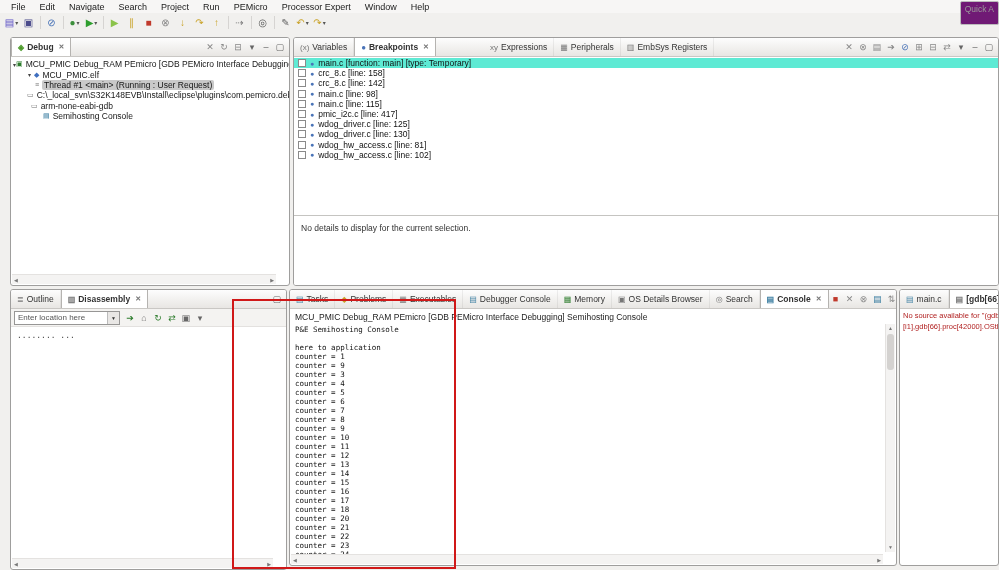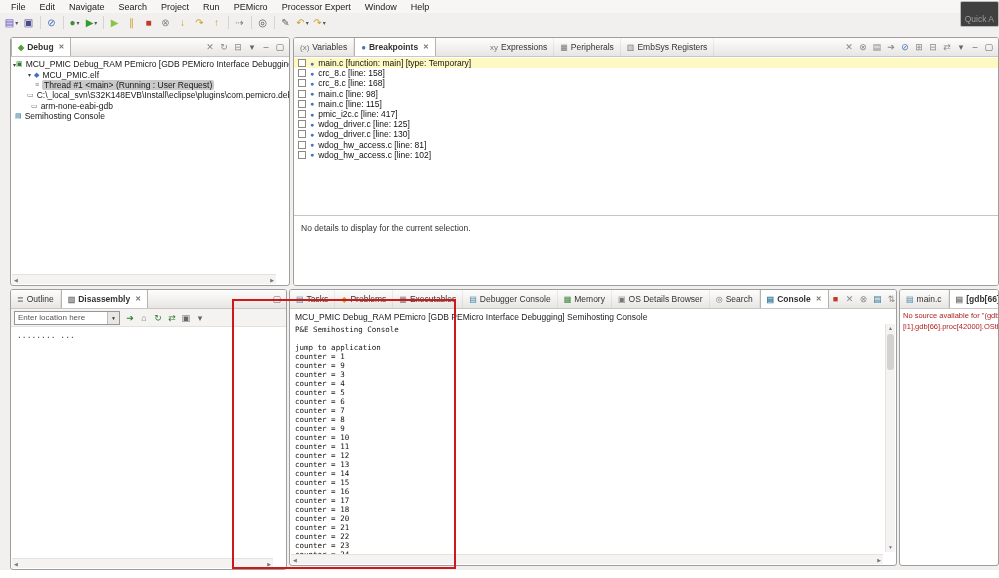--- a/index.html
+++ b/index.html
@@ -4,21 +4,21 @@
 <style>
   *{margin:0;padding:0;box-sizing:border-box;}
   html,body{width:999px;height:578px;overflow:hidden;}
   body{font-family:"Liberation Sans",sans-serif;background:#fff;}
   .workbench{position:relative;width:999px;height:578px;background:#f1f0ee;}
   .bottom-strip{position:absolute;left:0;right:0;bottom:0;height:8px;background:#fff;}
 
   
   .menubar{height:13px;display:flex;align-items:center;padding-left:4px;background:#f7f6f5;font-size:9px;color:#1b1b1b;}
   .menu-item{padding:0 7px;white-space:nowrap;}
-  .quick-access{margin-left:auto;border:1px solid #bcbcbc;background:#404040;color:#9a9a9a;font-size:8.5px;height:15px;line-height:11px;padding:12px 4px;border-radius:2px;overflow:hidden;white-space:nowrap;max-width:52px;}
+  .quick-access{margin-left:auto;border:1px solid #bcbcbc;background:#701a75;color:#9a9a9a;font-size:8.5px;height:24px;line-height:11px;padding:2px 4px;border-radius:2px;overflow:hidden;white-space:nowrap;max-width:52px;}
 
   
   .toolbar{height:19px;display:flex;align-items:center;padding:1px 3px;background:#f1f0ee;}
   .tb-item{height:16px;min-width:17px;display:flex;align-items:center;justify-content:center;font-size:10px;border-radius:2px;padding:0 1px;}
   .tb-item .caret{font-size:6px;color:#555;margin-left:1px;}
   .tb-item .caret:empty{display:none;}
   .tb-item.sep{min-width:6px;padding:0;}
   .tb-item.sep::before{content:"";width:1px;height:13px;background:#d6d4d2;display:block;}
 
   
@@ -36,21 +36,21 @@
   .tree{flex:1;padding-top:2px;font-size:8.5px;color:#161616;overflow:hidden;}
   .tree-row{display:flex;align-items:center;height:10.4px;white-space:nowrap;}
   .tree-row .twist{font-size:6px;color:#444;width:9px;text-align:center;}
   .tree-row .twist:empty{width:4px;}
   .tree-row .node-ic{font-size:7px;margin-right:3px;}
   .tree-row.selected .label{background:#c9c9c9;border-radius:2px;padding:0 2px;}
 
   
   .bp-list{height:158px;overflow:hidden;padding-top:1px;}
   .bp-row{display:flex;align-items:center;height:10.2px;font-size:8.5px;color:#111;padding-left:4px;}
-  .bp-row.selected{background:#fef9c3;}
+  .bp-row.selected{background:#5eead4;}
   .cb{width:8px;height:8px;border:1px solid #8a8a8a;background:#fff;margin-right:4px;flex:none;}
   .bp-ic{font-size:7px;margin-right:4px;}
   .bp-details{flex:1;border-top:1px solid #c5c4c1;font-size:8.5px;color:#333;padding:7px 0 0 7px;background:#fff;}
 
   
   .console-title{height:13px;font-size:8.5px;color:#222;padding:3px 0 0 5px;white-space:nowrap;overflow:hidden;}
   .console-body{flex:1;font-family:"DejaVu Sans Mono","Liberation Mono",monospace;font-size:7.5px;line-height:9px;color:#111;padding:3px 0 0 5px;overflow:hidden;}
   .cl{height:9px;white-space:pre;}
 
   
@@ -288,21 +288,21 @@
           <span class="node-ic" style="color: rgb(112, 112, 112);">▭</span>
           <span class="label">C:\_local_svn\S32K148EVB\Install\eclipse\plugins\com.pemicro.debug.gdbjta</span>
         </div>
 
         <div class="tree-row" style="padding-left: 16px;">
           <span class="twist"></span>
           <span class="node-ic" style="color: rgb(112, 112, 112);">▭</span>
           <span class="label">arm-none-eabi-gdb</span>
         </div>
 
-        <div class="tree-row" style="">
+        <div class="tree-row" style=" margin-left: 28px;">
           <span class="twist"></span>
           <span class="node-ic" style="color: rgb(59, 126, 161);">▤</span>
           <span class="label">Semihosting Console</span>
         </div>
       </div>
     <div class="hscroll">
         <span>◀</span>
         <span>▶</span>
       </div>
   </div>
@@ -398,21 +398,21 @@
 
         <div class="bp-row">
           <span class="cb"></span>
           <span class="bp-ic" style="color:#4a74b8;">●</span>
           <span>crc_8.c [line: 158]</span>
         </div>
 
         <div class="bp-row">
           <span class="cb"></span>
           <span class="bp-ic" style="color:#4a74b8;">●</span>
-          <span>crc_8.c [line: 168]</span>
+          <span>crc_8.c [line: 142]</span>
         </div>
 
         <div class="bp-row">
           <span class="cb"></span>
           <span class="bp-ic" style="color:#4a74b8;">●</span>
           <span>main.c [line: 98]</span>
         </div>
 
         <div class="bp-row">
           <span class="cb"></span>
@@ -594,21 +594,21 @@
 
         </div>
     </div>
     <div class="console-title">MCU_PMIC Debug_RAM PEmicro [GDB PEMicro Interface Debugging] Semihosting Console</div>
     <div class="console-body">
 
         <div class="cl">P&amp;E Semihosting Console</div>
 
         <div class="cl"></div>
 
-        <div class="cl">jump to application</div>
+        <div class="cl">here to application</div>
 
         <div class="cl">counter = 1</div>
 
         <div class="cl">counter = 9</div>
 
         <div class="cl">counter = 3</div>
 
         <div class="cl">counter = 4</div>
 
         <div class="cl">counter = 5</div>

